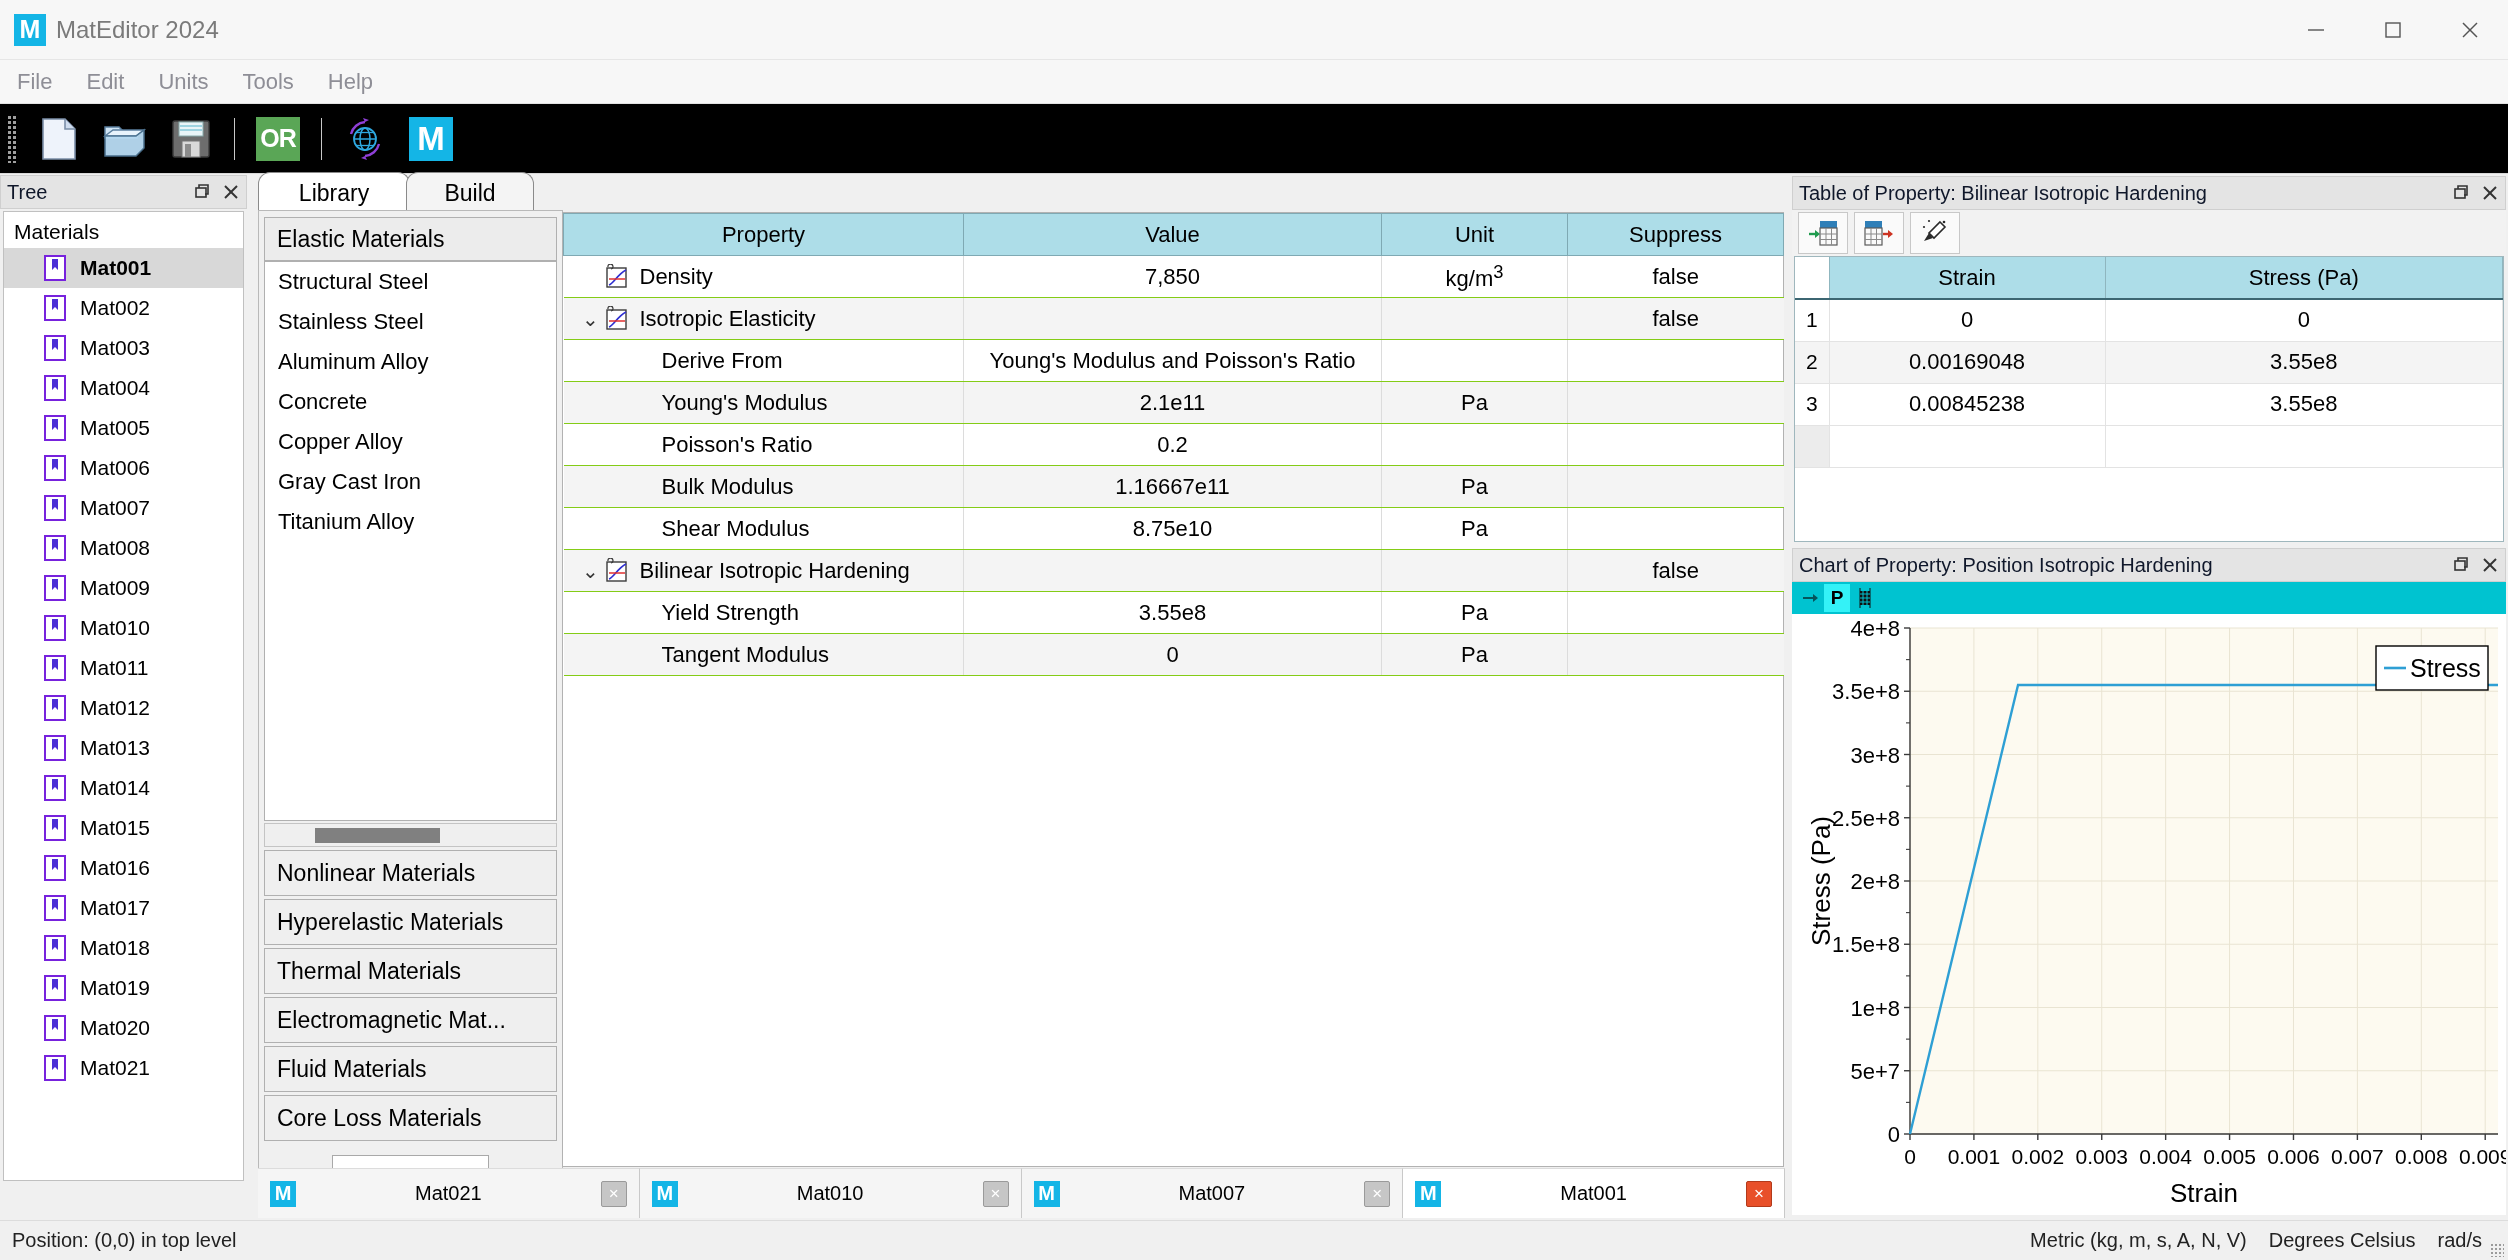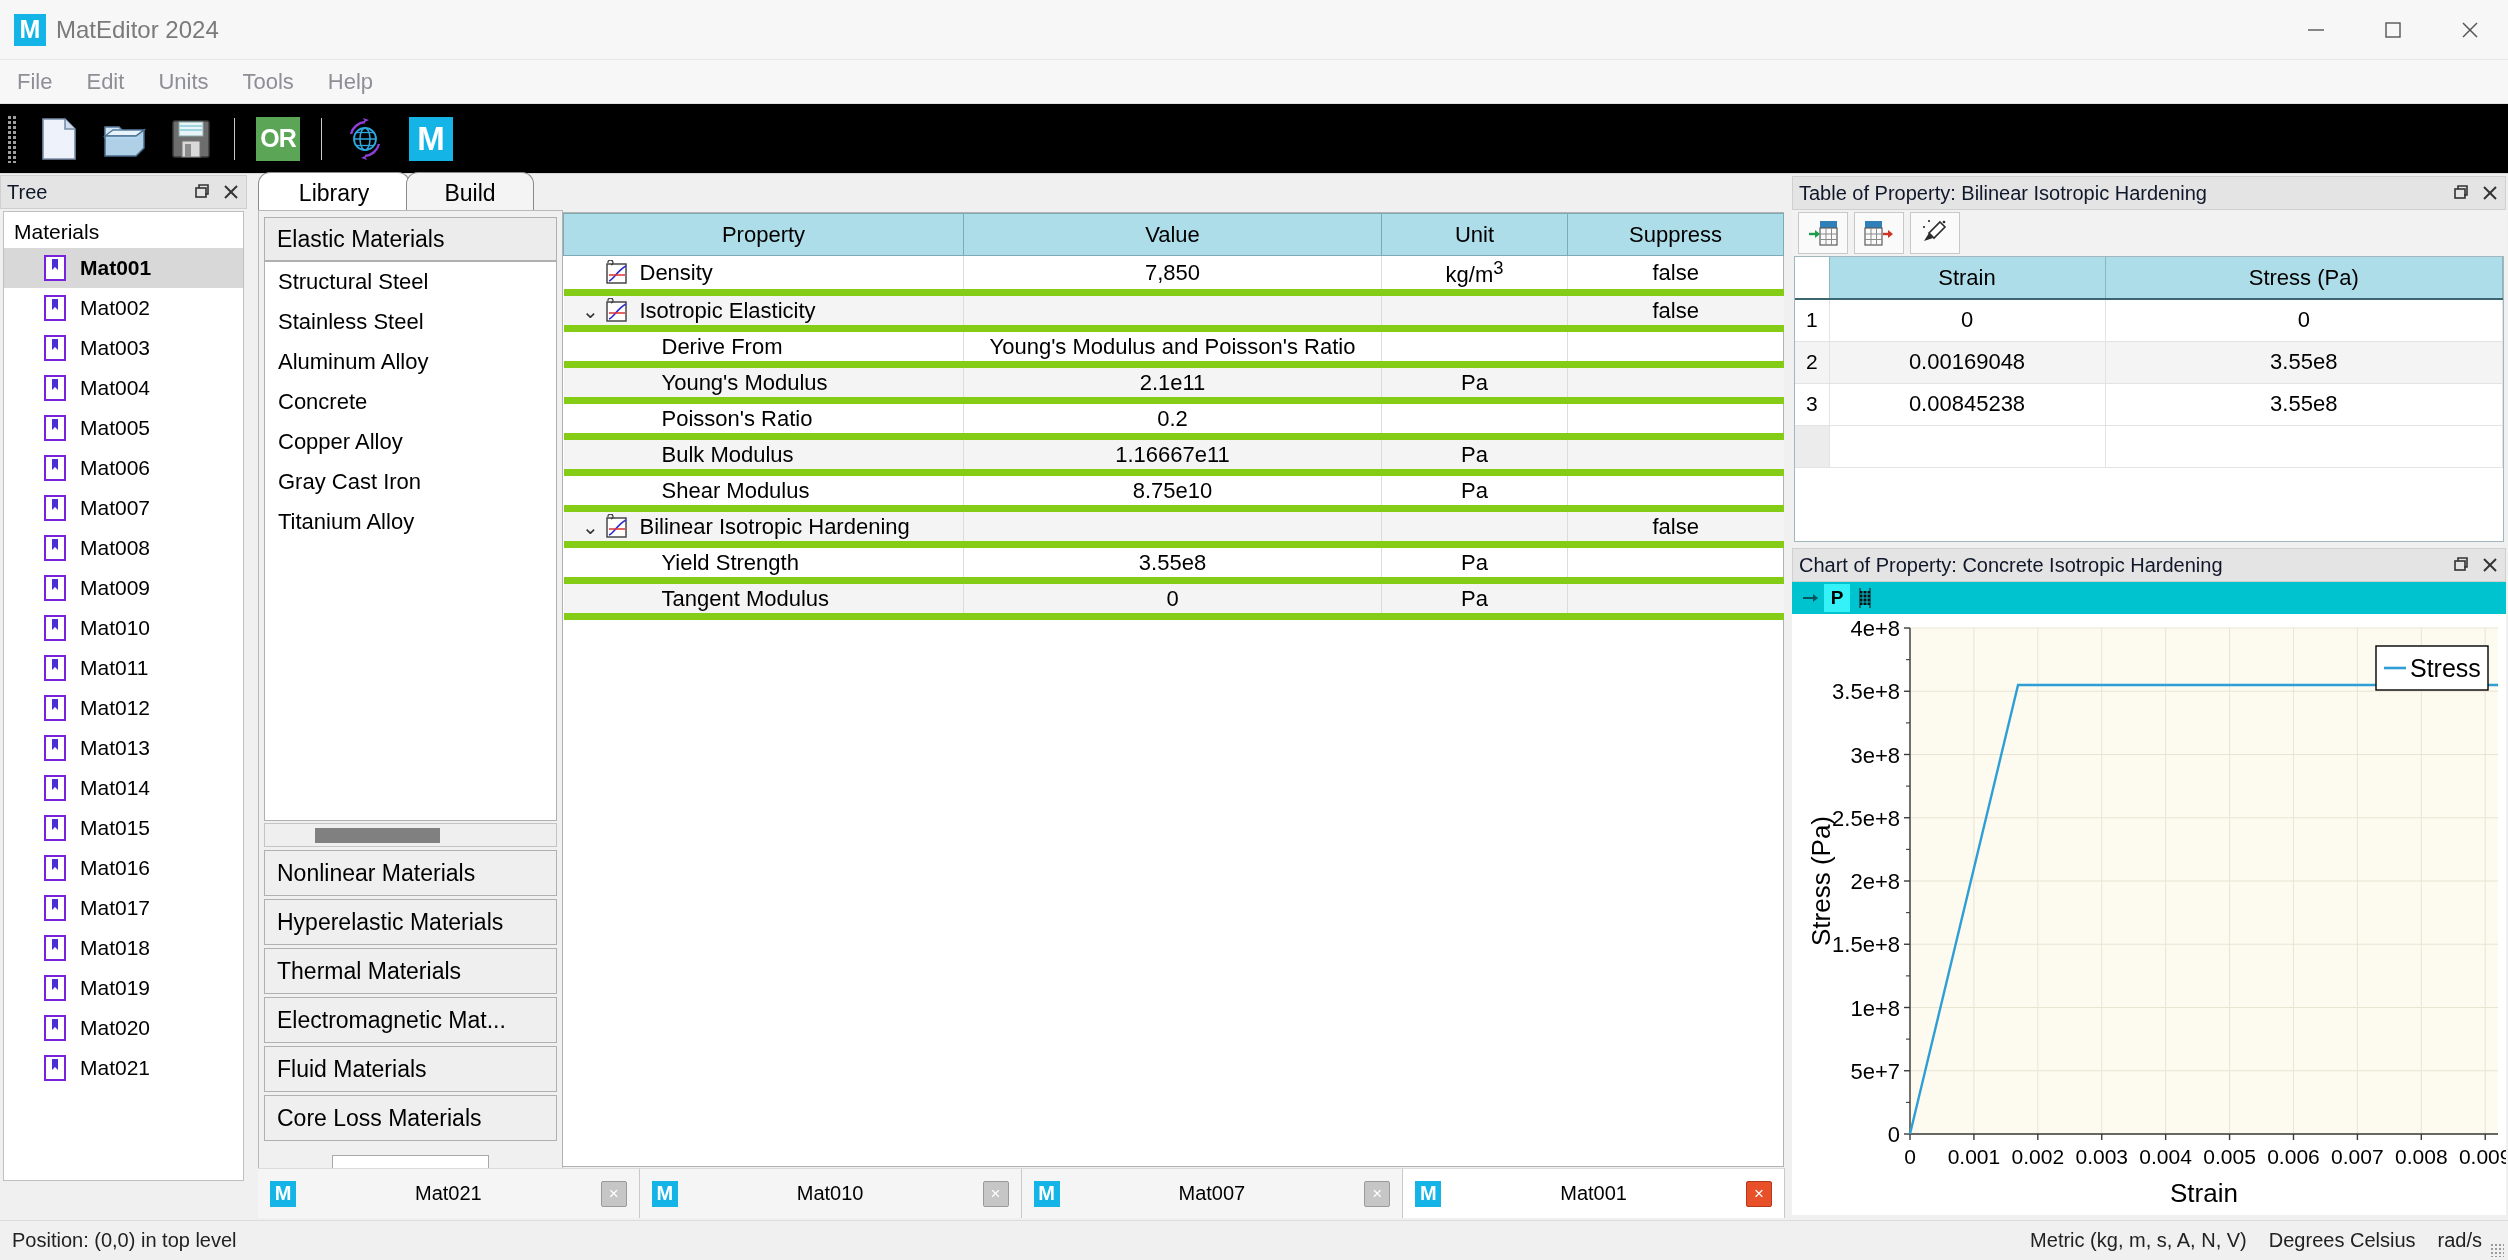--- a/index.html
+++ b/index.html
@@ -158,22 +158,22 @@
   .prop-area {
     position: absolute; left: 562px; top: 212px; width: 1222px; height: 955px;
     background: #fff; border: 1px solid #b2b2b2;
   }
   .prop-table { width: 100%; border-collapse: collapse; table-layout: fixed; }
   .prop-table th {
     background: #addde8; border: 1px solid #7fa9b3;
     height: 42px; font-weight: normal; font-size: 22px; color: #000;
   }
   .prop-table td {
-    border-bottom: 7px solid #84cc16; border-right: 1px solid #dcdcdc;
-    height: 36px; font-size: 22px; color: #000; text-align: center;
+    border-bottom: 1px solid #84cc16; border-right: 1px solid #dcdcdc;
+    height: 42px; font-size: 22px; color: #000; text-align: center;
   }
   .prop-table tr.alt td { background: #f4f4f4; }
   td.prop-cell { text-align: left; padding-left: 14px; }
   .prop-cell-inner { display: flex; align-items: center; }
   .chev { width: 26px; font-size: 20px; color: #333; display:inline-block; text-align:center; }
   .curve-ic { width: 26px; height: 26px; margin-right: 10px; flex: 0 0 auto; }
   .indent2 { padding-left: 84px; }
 
   
   .doc-tabs {
@@ -806,21 +806,21 @@
               <td></td>
               <td></td>
             </tr>
           </tbody>
       </table>
     </div>
   </div>
 
   <div class="chart-panel">
     <div class="panel-header">
-      <span class="ph-title">Chart of Property: Concrete Isotropic Hardening</span>
+      <span class="ph-title">Chart of Property: Position Isotropic Hardening</span>
       <span class="ph-btn">
         <svg width="20" height="20" viewBox="0 0 20 20">
             <rect x="5" y="6" width="10" height="9" fill="none" stroke="#333" stroke-width="1.6"></rect>
             <path d="M8 6 V3 h9 v9 h-3" fill="none" stroke="#333" stroke-width="1.6"></path>
           </svg>
       </span>
       <span class="ph-btn">
         <svg width="20" height="20" viewBox="0 0 20 20">
             <line x1="4" y1="4" x2="16" y2="16" stroke="#333" stroke-width="2"></line>
             <line x1="16" y1="4" x2="4" y2="16" stroke="#333" stroke-width="2"></line>

